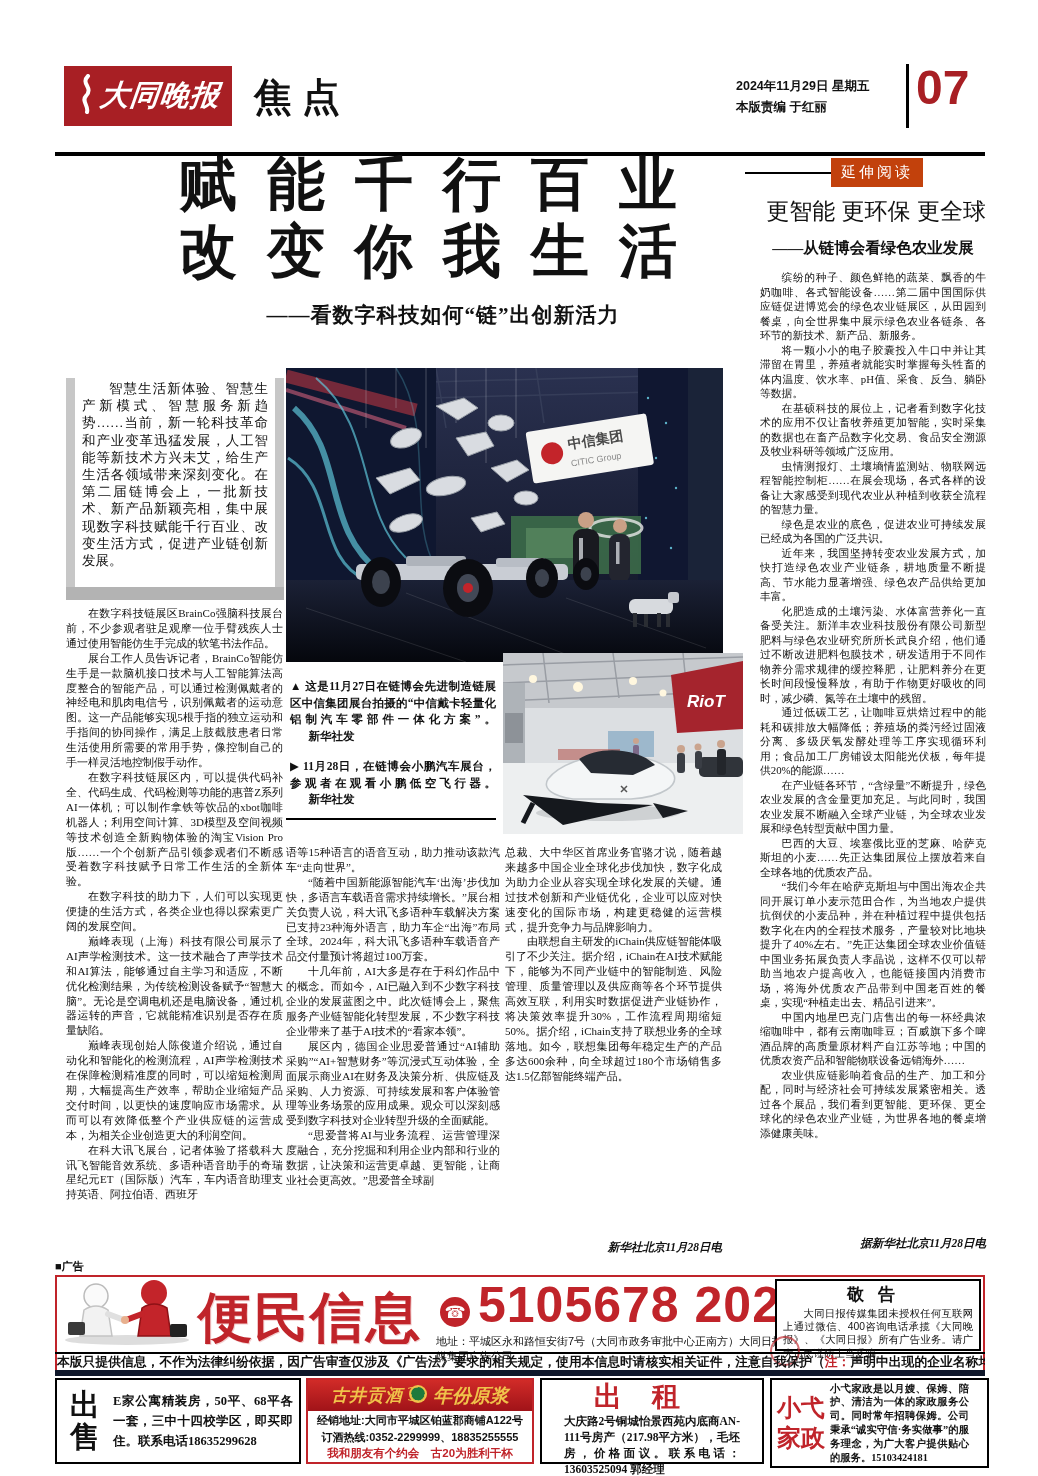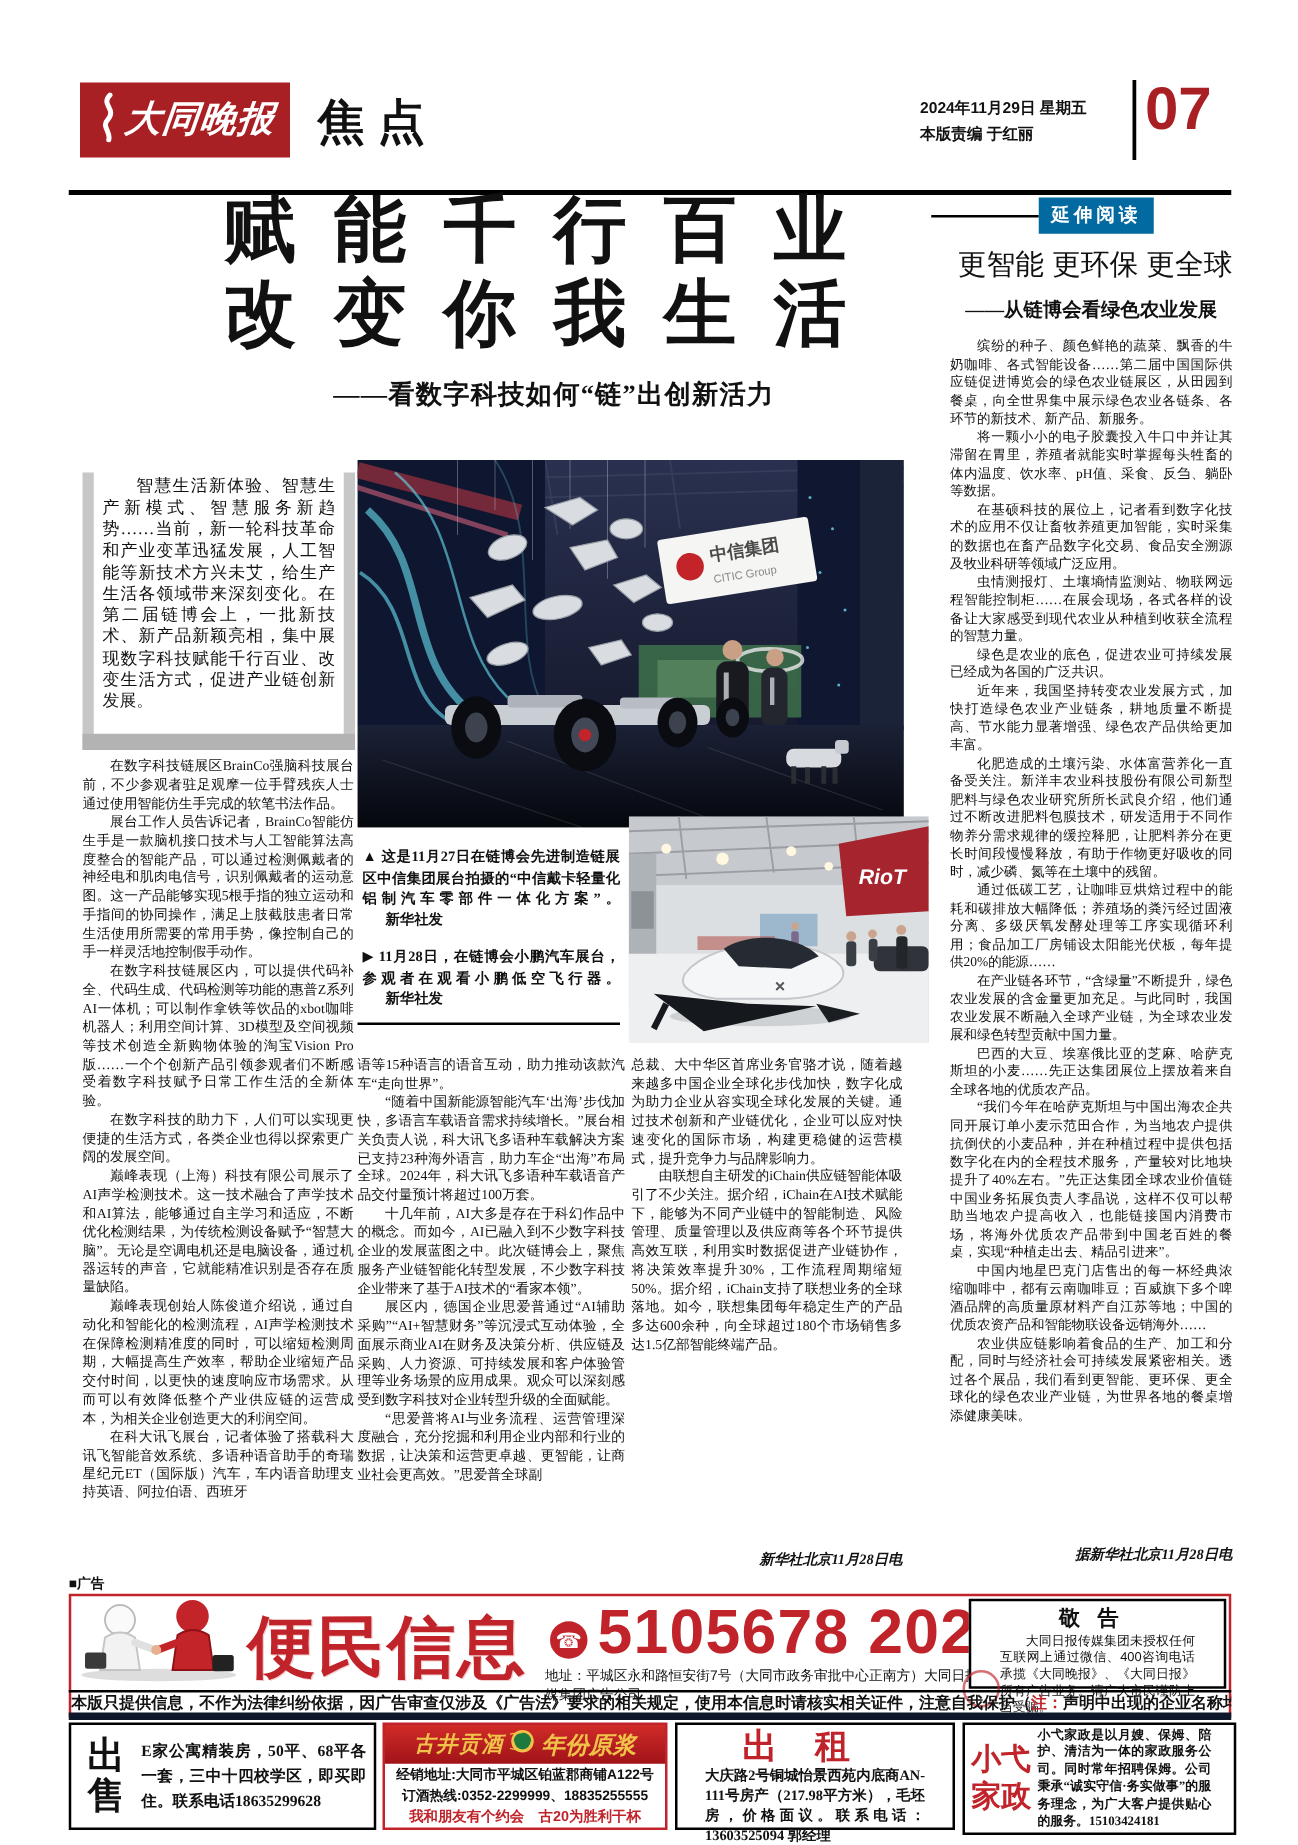--- a/index.html
+++ b/index.html
@@ -13,22 +13,22 @@
   .date-block{left:736px;top:76px;font-size:12.5px;font-weight:bold;line-height:21px;font-family:"Liberation Sans",sans-serif;}
   .hdr-vbar{left:906px;top:64px;width:3px;height:64px;background:#000;}
   .page-num{left:916px;top:60px;font-size:48px;font-weight:900;color:#a81f24;font-family:"Liberation Sans",sans-serif;}
   .hdr-rule{left:55px;top:152px;width:930px;height:4px;background:#000;}
   
   .headline{left:118px;top:150px;width:650px;text-align:center;font-family:"Liberation Sans","DejaVu Sans",sans-serif;
             font-weight:900;font-size:58px;line-height:67px;letter-spacing:30px;white-space:nowrap;}
   .subhead{left:118px;top:301px;width:650px;text-align:center;font-size:21px;font-weight:bold;letter-spacing:1px;}
   
   .tag-line{left:745px;top:172px;width:86px;height:2px;background:#000;}
-  .tag-box{left:831px;top:158px;width:92px;height:29px;background:#0369a1;color:#fff;display:flex;align-items:center;justify-content:center;
-           font-size:15px;font-weight:bold;letter-spacing:3px;}
+  .tag-box{left:831px;top:158px;width:92px;height:29px;background:#c2410c;color:#fff;display:flex;align-items:center;justify-content:center;
+           font-size:15px;font-weight:normal;letter-spacing:3px;}
   .sb-head{left:760px;top:196px;width:226px;text-align:right;font-size:23px;font-weight:400;font-family:"Liberation Sans",sans-serif;white-space:nowrap;}
   .sb-sub{left:760px;top:238px;width:226px;text-align:center;font-size:15.5px;font-weight:bold;}
   .sb-body{left:760px;top:270px;width:226px;height:962px;overflow:hidden;font-size:10.8px;line-height:14.5px;text-align:justify;}
   .sb-body p,.bodytext p{margin:0;text-indent:2em;}
   .sb-byline{left:760px;top:1236px;width:226px;text-align:right;font-size:11.5px;font-weight:bold;font-style:italic;}
   
   .intro-box{left:66px;top:378px;width:218px;height:222px;}
   .intro-bar-l{position:absolute;left:0;top:0;width:9px;height:100%;background:#c7c7c7;}
   .intro-bar-r{position:absolute;right:0;top:0;width:9px;height:100%;background:#c7c7c7;}
   .intro-bar-b{position:absolute;left:0;bottom:0;width:100%;height:13px;background:#b3b3b3;}
@@ -47,21 +47,21 @@
   .credit{margin-left:1.6em;white-space:nowrap;}
   .cap-rule{left:286px;top:818px;width:210px;height:2px;background:#000;}
   
   .ad-label{left:55px;top:1259px;font-size:11px;font-weight:bold;font-family:"Liberation Sans",sans-serif;}
   .ad-frame{left:55px;top:1275px;width:930px;height:99px;border:2px solid #c0242a;box-sizing:border-box;}
   .bm-title{left:198px;top:1282px;font-size:54px;font-weight:900;color:#c0242a;letter-spacing:2px;font-family:"Liberation Sans",sans-serif;
             text-shadow:1px 1px 0 #f3d0d0;}
   .bm-phone-icon{left:440px;top:1297px;width:30px;height:30px;background:#c0242a;border-radius:50%;color:#fff;display:flex;align-items:center;justify-content:center;font-size:17px;}
   .bm-numbers{left:478px;top:1276px;font-size:50px;font-weight:900;color:#c0242a;letter-spacing:1px;font-family:"Liberation Sans",sans-serif;white-space:nowrap;}
   .bm-address{left:408px;top:1334px;width:362px;font-size:11px;font-weight:normal;line-height:15px;font-family:"Liberation Sans",sans-serif;margin-left:28px;}
-  .notice-box{left:775px;top:1279px;width:206px;height:72px;border:2px solid #000;box-sizing:border-box;padding:2px 23px;background:#fff;}
+  .notice-box{left:775px;top:1279px;width:206px;height:72px;border:2px solid #000;box-sizing:border-box;padding:2px 6px;background:#fff;}
   .notice-title{text-align:center;font-size:17px;font-weight:900;letter-spacing:14px;margin:0;}
   .notice-body{font-size:10.3px;line-height:13.2px;text-align:justify;margin:1px 0 0 0;text-indent:2em;font-family:"Liberation Sans",sans-serif;}
   .notice-seal{left:770px;top:1336px;width:26px;height:26px;border:2px solid rgba(192,36,42,.65);border-radius:50%;}
   .disclaimer{left:55px;top:1352px;width:930px;height:24px;border-top:2px solid #000;border-bottom:6px solid #0f172a;box-sizing:border-box;
               display:flex;align-items:center;font-size:12.8px;font-weight:bold;font-family:"Liberation Sans",sans-serif;white-space:nowrap;overflow:hidden;padding-left:2px;}
   .red{color:#c0242a;}
   .adbox{box-sizing:border-box;border:2.5px solid #000;background:#fff;}
   .ad-sale{left:55px;top:1378px;width:246px;height:86px;display:flex;align-items:center;}
   .big-vert{width:56px;text-align:center;font-weight:900;font-size:30px;line-height:32px;font-family:"Liberation Sans",sans-serif;}
   .ad-sale-body{flex:1;font-size:12.5px;line-height:20px;font-weight:bold;padding-right:6px;text-align:justify;}

